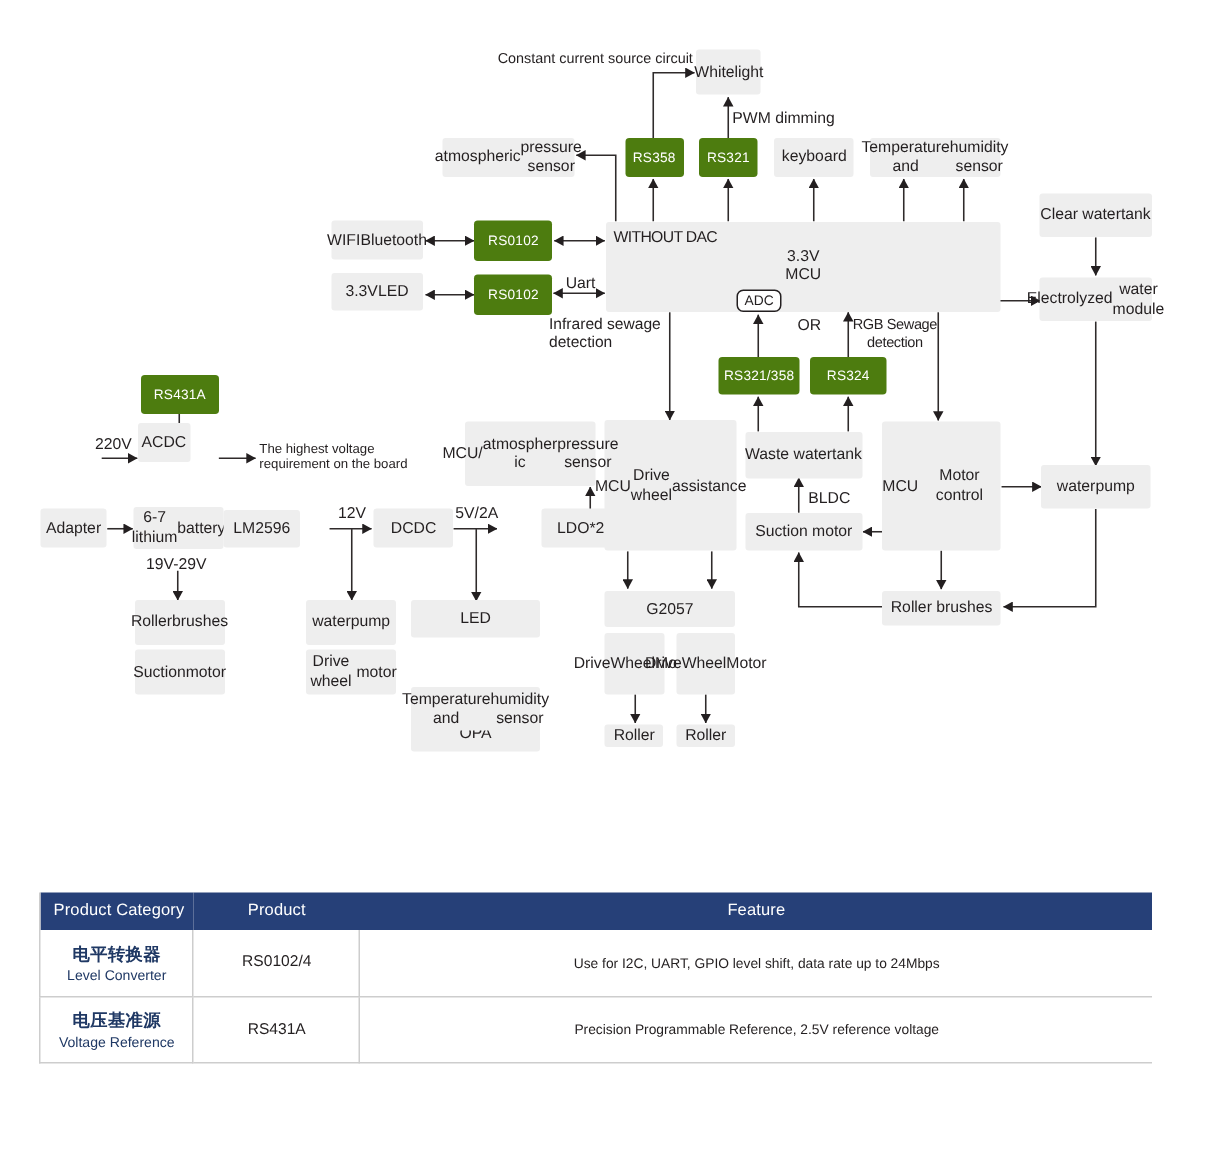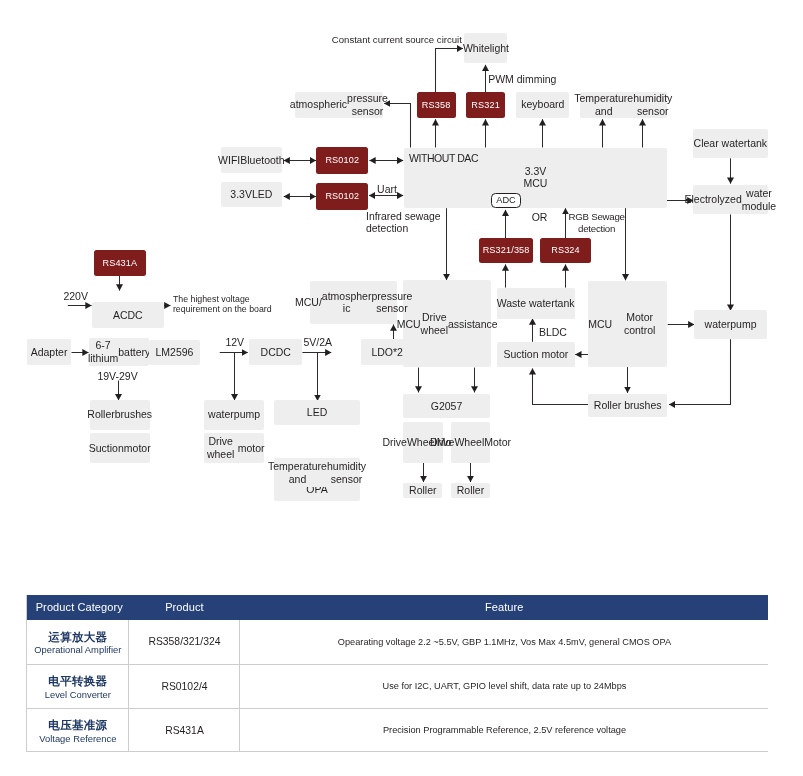--- a/index.html
+++ b/index.html
@@ -7,21 +7,21 @@
   body{width:803px;height:776px;overflow:hidden;
        font-family:"Liberation Sans",sans-serif;color:#231f20;
        -webkit-font-smoothing:antialiased;}
   #root{position:relative;width:803px;height:776px;}
   svg.wires{position:absolute;left:0;top:0;width:803px;height:776px;overflow:visible;}
   svg.wires > path{fill:none;stroke:#2f2b2b;stroke-width:1.05;stroke-linecap:butt;}
   svg.wires marker path{fill:#231f20;stroke:none;}
   .box{position:absolute;box-sizing:border-box;display:flex;flex-direction:row;
        align-items:center;justify-content:center;text-align:center;
        background:#eeeeee;border-radius:2px;font-size:10.5px;line-height:12.6px;color:#231f20;}
-  .box.navy{background:#7f1d1d;color:#ffffff;border-radius:2.5px;font-size:9.1px;letter-spacing:0.15px;}
+  .box.navy{background:#4d7c0f;color:#ffffff;border-radius:2.5px;font-size:9.1px;letter-spacing:0.15px;}
   .box.outline{background:#ffffff;border:1.2px solid #231f20;border-radius:4.5px;font-size:9.2px;}
   .lbl{position:absolute;color:#231f20;line-height:12.6px;white-space:pre;}
   .lbl span{display:block;}
   
   #ptable{position:absolute;left:26.2px;top:594.6px;width:742.3px;border-collapse:collapse;
           font-size:8.5px;color:#231f20;table-layout:fixed;}
   #ptable th{background:#264078;color:#ffffff;font-weight:normal;font-size:11px;
              height:25.3px;padding:0;letter-spacing:0.1px;box-sizing:border-box;}
   #ptable th.c1{text-align:left;padding-left:8.5px;}
   #ptable th.c2,#ptable th.c3{font-size:11px;}
@@ -160,21 +160,21 @@
     </div>
   <div class="box gray" style="left:310px;top:281.3px;width:87.3px;height:42.3px;">
       <span>MCU/</span>
       <span>atmospher ic</span>
       <span>pressure sensor</span>
     </div>
   <div class="box gray" style="left:496.7px;top:287.6px;width:77.9px;height:31.1px;">
       <span>Waste water</span>
       <span>tank</span>
     </div>
-  <div class="box gray" style="left:91.8px;top:302px;width:72px;height:26px;">
+  <div class="box gray" style="left:91.8px;top:282px;width:35px;height:26px;">
       <span>ACDC</span>
     </div>
   <div class="box gray" style="left:693.8px;top:309.9px;width:73.5px;height:29.4px;">
       <span>water</span>
       <span>pump</span>
     </div>
   <div class="box gray" style="left:89px;top:337.9px;width:60.2px;height:28px;">
       <span>6-7 lithium</span>
       <span>battery</span>
     </div>
@@ -259,28 +259,20 @@
 
   <table id="ptable">
     <thead>
       <tr>
         <th class="c1">Product Category</th>
         <th class="c2">Product</th>
         <th class="c3">Feature</th>
       </tr>
     </thead>
     <tbody>
-    <tr>
-      <td class="c1">
-        <div class="cn">运算放大器</div>
-        <div class="en">Operational Amplifier</div>
-      </td>
-      <td class="c2">RS358/321/324</td>
-      <td class="c3">Opearating voltage 2.2 ~5.5V, GBP 1.1MHz,  Vos Max 4.5mV, general CMOS OPA</td>
-    </tr>
         <tr>
       <td class="c1">
         <div class="cn">电平转换器</div>
         <div class="en">Level Converter</div>
       </td>
       <td class="c2">RS0102/4</td>
       <td class="c3">Use for I2C, UART, GPIO level shift, data rate up to 24Mbps</td>
     </tr>
         <tr>
       <td class="c1">

